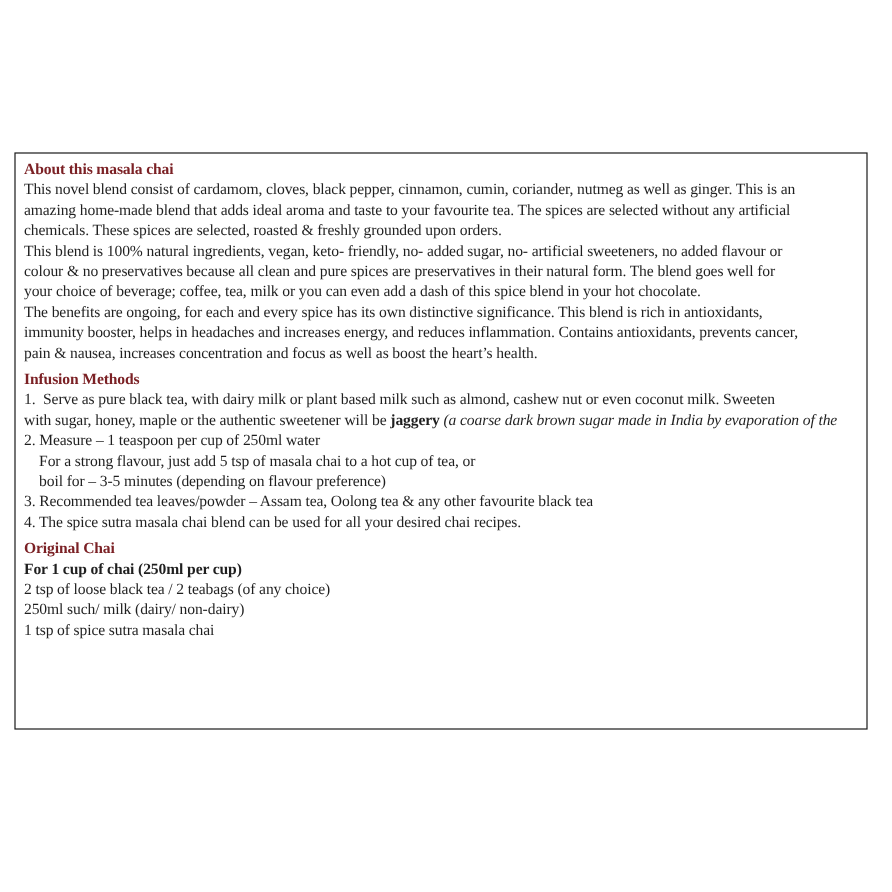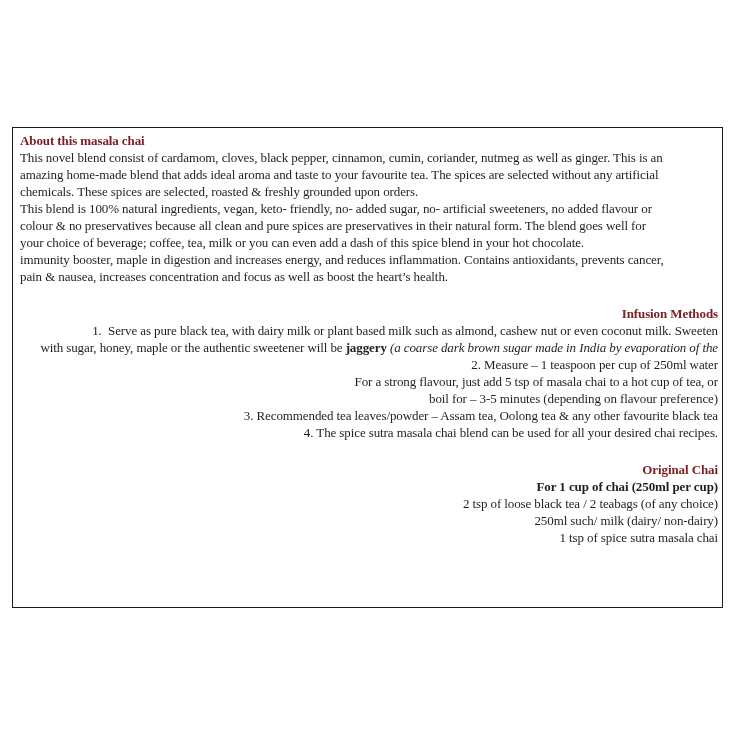--- a/index.html
+++ b/index.html
@@ -25,21 +25,21 @@
     box-sizing: border-box;
     border: 1px solid #1a1a1a;
     padding: 4px 4px 0 7px;
     color: #1f1f1f;
     font-size: 13px;
     line-height: 17px;
     letter-spacing: -0.1px;
     overflow: hidden;
   }
   .section { margin: 0; }
-  .section + .section { margin-top: 20px; text-align: right; }
+  .section + .section { margin-top: 5px; }
   .heading {
     font-weight: bold;
     color: #7b2125;
   }
   .line {
     white-space: pre;
   }
   .b { font-weight: bold; }
   .i { font-style: italic; }
 </style>
@@ -49,21 +49,22 @@
 <div class="page">
   <div class="doc-box" id="doc">
       <div class="section">
         <div class="heading">About this masala chai</div>
         <div class="line">This novel blend consist of cardamom, cloves, black pepper, cinnamon, cumin, coriander, nutmeg as well as ginger. This is an</div>
         <div class="line">amazing home-made blend that adds ideal aroma and taste to your favourite tea. The spices are selected without any artificial</div>
         <div class="line">chemicals. These spices are selected, roasted &amp; freshly grounded upon orders.</div>
         <div class="line">This blend is 100% natural ingredients, vegan, keto- friendly, no- added sugar, no- artificial sweeteners, no added flavour or</div>
         <div class="line">colour &amp; no preservatives because all clean and pure spices are preservatives in their natural form. The blend goes well for</div>
         <div class="line">your choice of beverage; coffee, tea, milk or you can even add a dash of this spice blend in your hot chocolate.</div>
-        <div class="line">immunity booster, maple in digestion and increases energy, and reduces inflammation. Contains antioxidants, prevents cancer,</div>
+        <div class="line">The benefits are ongoing, for each and every spice has its own distinctive significance. This blend is rich in antioxidants,</div>
+        <div class="line">immunity booster, helps in headaches and increases energy, and reduces inflammation. Contains antioxidants, prevents cancer,</div>
         <div class="line">pain &amp; nausea, increases concentration and focus as well as boost the heart’s health.</div>
       </div>
       <div class="section">
         <div class="heading">Infusion Methods</div>
         <div class="line">1.  Serve as pure black tea, with dairy milk or plant based milk such as almond, cashew nut or even coconut milk. Sweeten</div>
         <div class="line"><span>with sugar, honey, maple or the authentic sweetener will be </span><span class="b">jaggery</span><span> </span><span class="i">(a coarse dark brown sugar made in India by evaporation of the</span></div>
         <div class="line">2. Measure – 1 teaspoon per cup of 250ml water</div>
         <div class="line">    For a strong flavour, just add 5 tsp of masala chai to a hot cup of tea, or</div>
         <div class="line">    boil for – 3-5 minutes (depending on flavour preference)</div>
         <div class="line">3. Recommended tea leaves/powder – Assam tea, Oolong tea &amp; any other favourite black tea</div>

